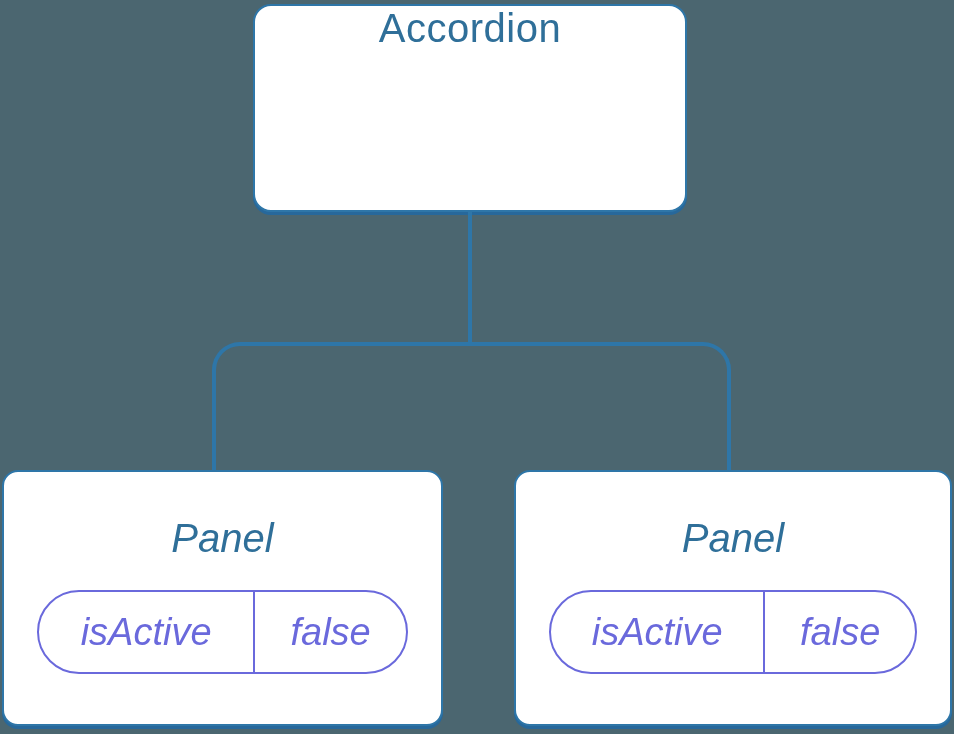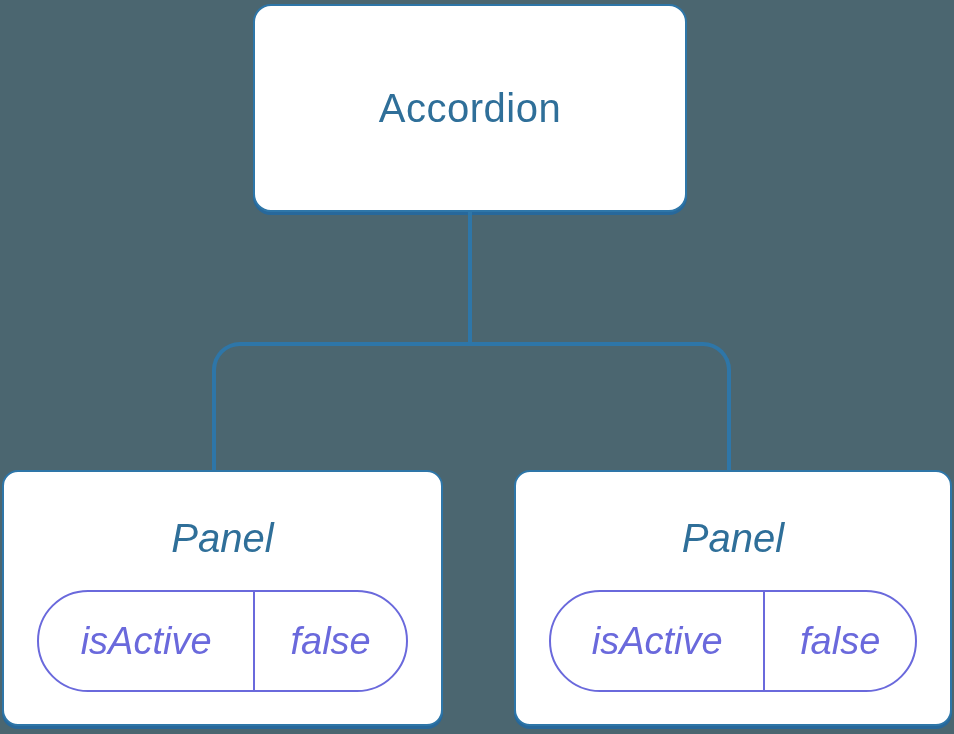--- a/index.html
+++ b/index.html
@@ -20,21 +20,21 @@
     position: absolute;
     background: #FFFFFF;
     border: 2.5px solid #2E76A8;
     box-shadow: 0 3px 0 #27689B;
     box-sizing: border-box;
   }
   .root-node {
     left: 253px; top: 4px;
     width: 434px; height: 208px;
     border-radius: 18px;
-    display: flex; align-items: center; justify-content: center;
+    display: flex; justify-content: center;
   }
   .node-label {
     font-size: 40px;
     font-weight: 500;
     color: #2F6F99;
     letter-spacing: 0.5px;
   }
 
   
   .stem {
@@ -64,21 +64,21 @@
     text-align: center;
     font-size: 40px;
     font-weight: 500;
     color: #2F6F99;
   }
 
   
   .pill {
     position: absolute;
     left: 33px; right: 33px;
-    top: 118px; height: 102px;
+    top: 118px; height: 84px;
     border: 2.5px solid #6A69DC;
     border-radius: 53px;
     box-sizing: border-box;
     display: flex;
     overflow: hidden;
     background: #FFFFFF;
   }
   .pill-cell {
     display: flex;
     align-items: center;

